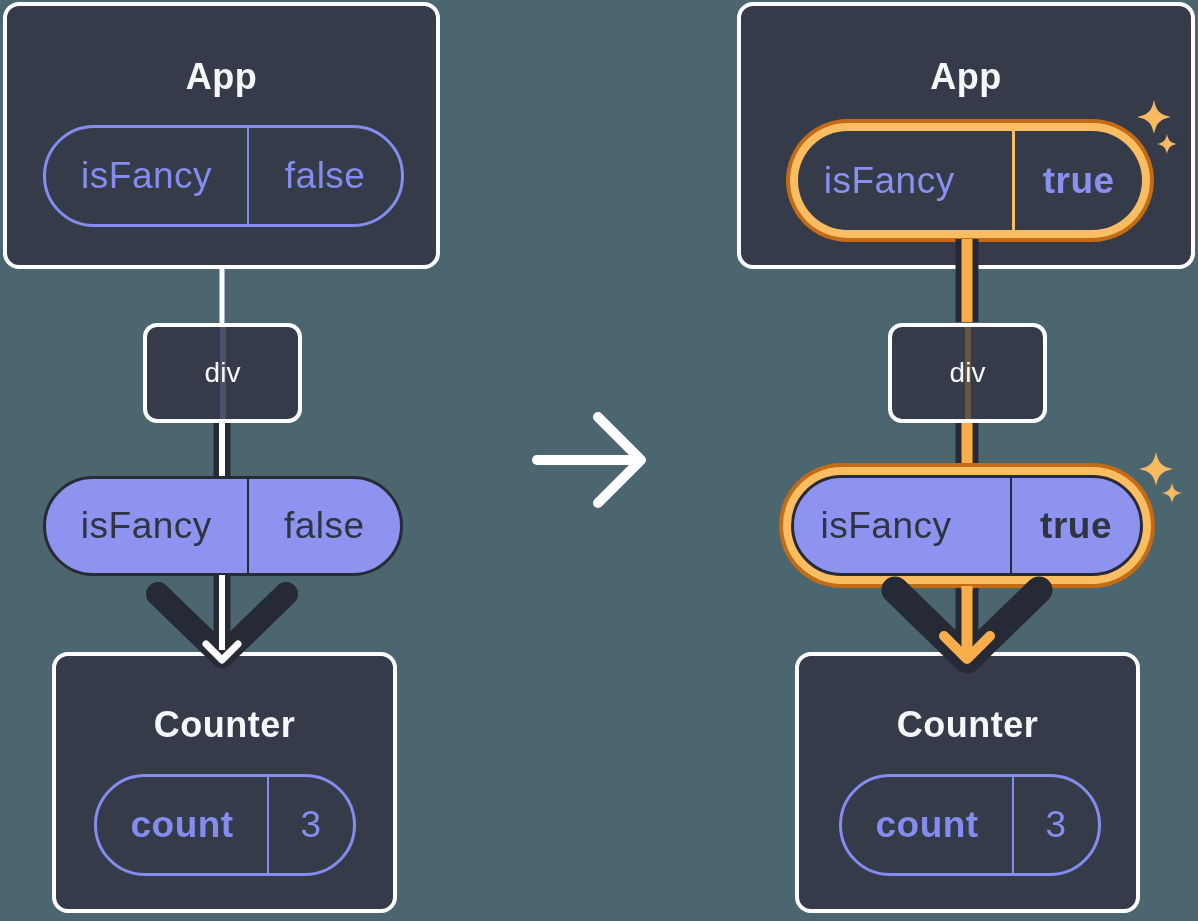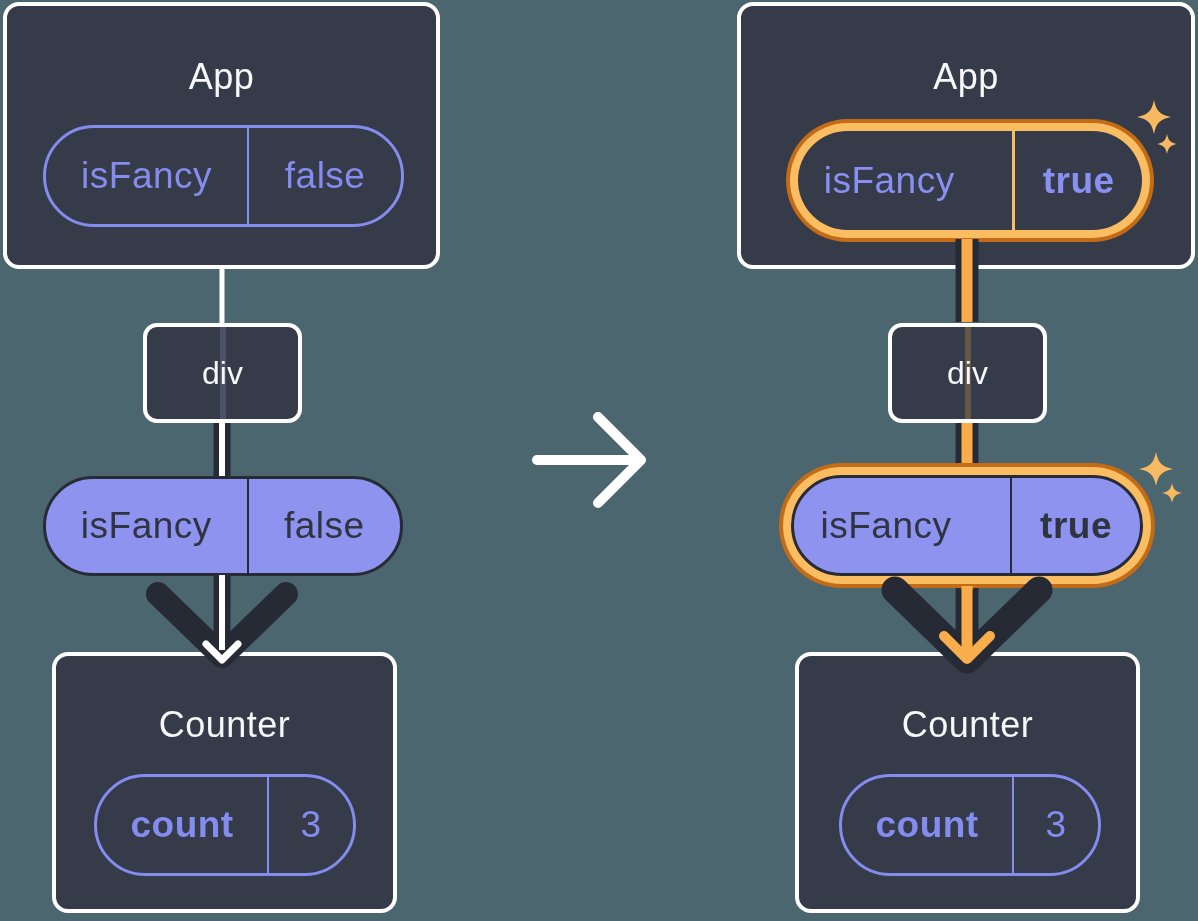--- a/index.html
+++ b/index.html
@@ -12,21 +12,21 @@
   .z1{z-index:1;} .z4{z-index:4;}
 
   
   .comp-box{
     position:absolute;box-sizing:border-box;
     background:#353B48;border:4px solid #FFFFFF;border-radius:16px;
     z-index:2;
   }
   .comp-title{
     position:absolute;left:0;width:100%;text-align:center;
-    color:#F6F7F9;font-size:36px;font-weight:400;letter-spacing:.5px;
+    color:#F6F7F9;font-size:36px;font-weight:700;letter-spacing:.5px;
   }
   
   .pill{
     position:absolute;box-sizing:border-box;display:flex;align-items:stretch;
     border-radius:60px;overflow:hidden;
   }
   .pill-outline{border:3px solid #858CEF;color:#858CEF;}
   .pill-cell{
     display:flex;align-items:center;justify-content:center;
     font-size:37px;letter-spacing:.5px;
@@ -59,21 +59,21 @@
   .glow-dark .pill-cell + .pill-cell{border-left:3px solid #FABD62;}
   .glow-purple{background:#8E93F0;color:#2F3440;border:3px solid #262B35;}
   .glow-purple .pill-cell + .pill-cell{border-left:2px solid #262B35;}
   .bold-val{font-weight:700;margin-left:32px;}
 
   
   .tag-box{
     position:absolute;box-sizing:border-box;background:#353B48;
     border:4px solid #FFFFFF;border-radius:14px;z-index:2;
     display:flex;align-items:center;justify-content:center;
-    color:#F6F7F9;font-size:32px;font-weight:500;
+    color:#F6F7F9;font-size:28px;font-weight:500;
   }
   .ghost-line{
     position:absolute;top:0;bottom:0;left:50%;width:6px;margin-left:-3px;
   }
   .ghost-cool{background:rgba(150,160,225,0.22);}
   .ghost-warm{background:rgba(190,140,70,0.35);}
   .tag-label{position:relative;z-index:1;}
 </style>
 </head>
 <body>

